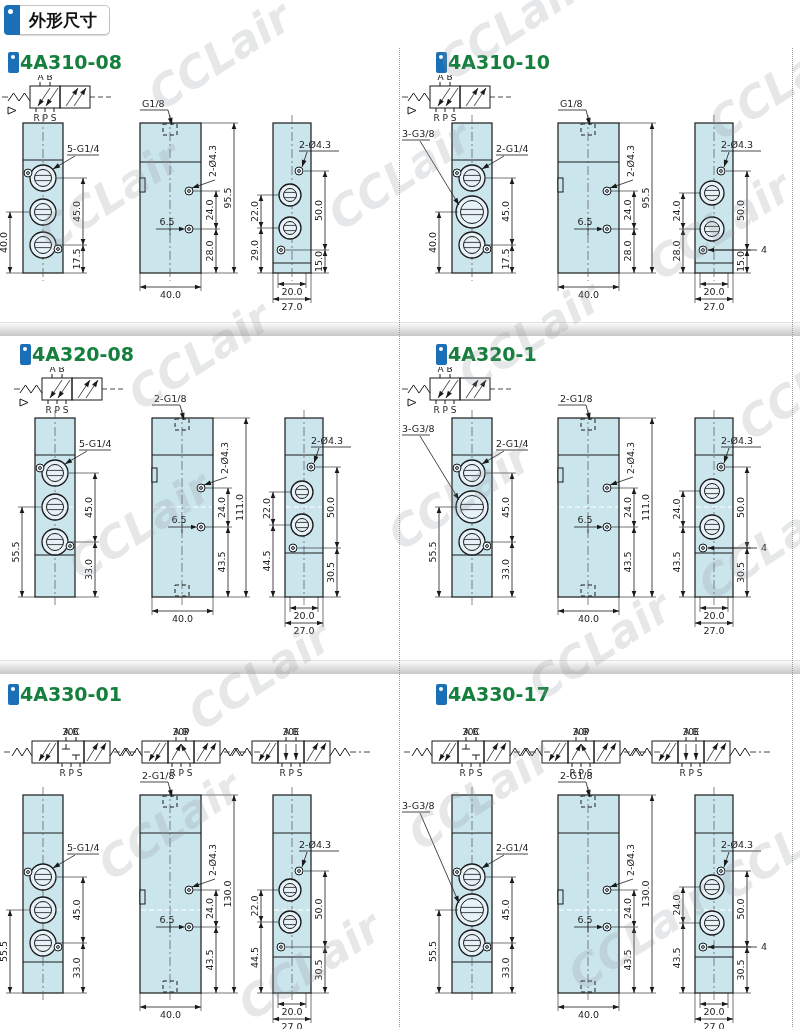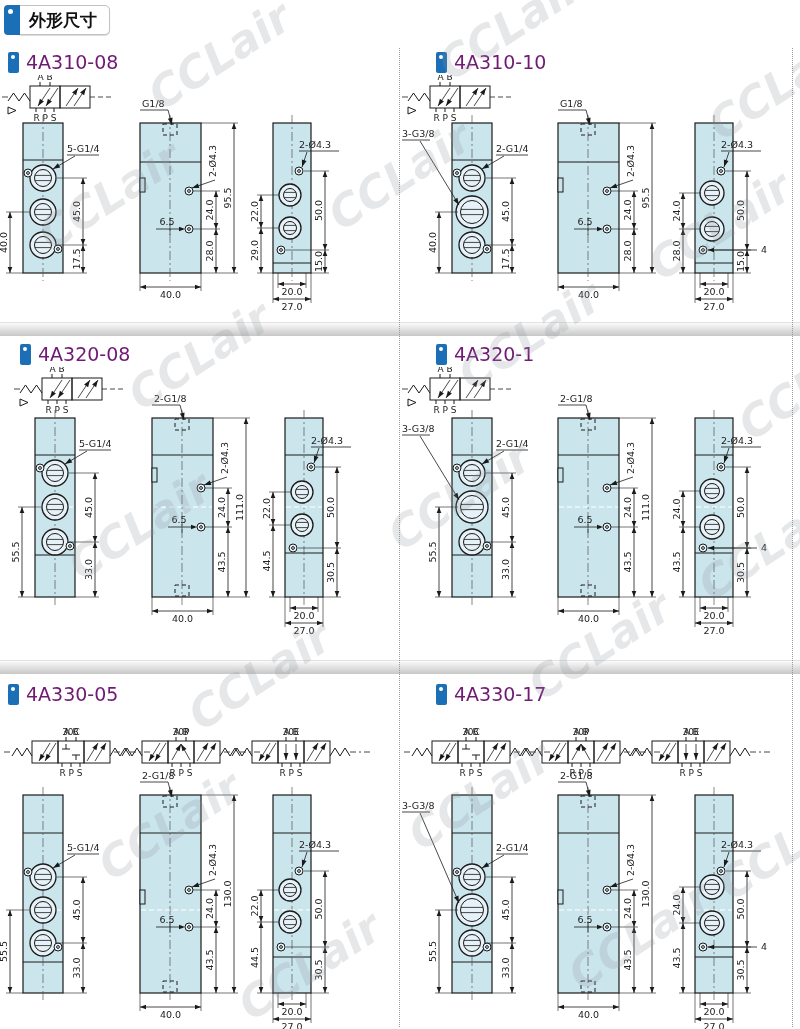--- a/index.html
+++ b/index.html
@@ -9,21 +9,21 @@
   .hdr-tab{width:16px;height:30px;background:#1b6fb6;border-radius:4px 0 0 4px;position:relative;}
   .hdr-tab .dot{position:absolute;top:4px;left:4px;width:5px;height:5px;border-radius:50%;background:#fff;}
   .hdr-box{background:#fff;border:1px solid #c2c2c2;border-radius:5px;margin-left:-4px;
            padding:3px 12px 2px 12px;font-weight:bold;font-size:17px;color:#111;
            box-shadow:0 1px 1px rgba(0,0,0,.15);}
   .section{position:absolute;width:400px;z-index:2;}
   .sec-title{display:flex;align-items:center;position:absolute;top:6px;left:8px;}
   .col-r .sec-title{left:20px;padding-left:16px;}
   .sec-tab{width:11px;height:21px;background:#1b6fb6;border-radius:2px;position:relative;flex:0 0 auto;}
   .sec-tab .dot{position:absolute;top:3px;left:3px;width:4px;height:4px;border-radius:50%;background:#fff;}
-  .sec-title-text{margin-left:7px;font-size:19px;font-weight:normal;color:#701a75;}
+  .sec-title-text{margin-left:1px;font-size:19px;font-weight:bold;color:#15803d;}
   .drawing{position:absolute;left:0;top:30px;width:400px;display:block;}
   .sep-bar{position:absolute;left:0;width:800px;height:13px;z-index:1;
            background:linear-gradient(#fbfbfb,#c7c7c7);border-top:1px solid #e2e2e2;}
   .vdiv{position:absolute;width:0;border-left:1px dotted #999;z-index:1;}
   #wm-layer{position:absolute;left:0;top:0;width:800px;height:1029px;z-index:6;pointer-events:none;overflow:hidden;}
   .wm{position:absolute;font-size:44px;font-weight:bold;font-style:italic;color:#8d949a;
       opacity:.22;transform:rotate(-33deg);white-space:nowrap;}
 </style>
 </head>
 <body>
@@ -828,21 +828,21 @@
         <polygon points="333,256 327,253.7 327,258.3" fill="#1a1a1a"></polygon>
         <text x="314" y="267" font-size="9.5" fill="#222" text-anchor="middle">27.0</text>
       </g>
     </svg>
 </div>
 <div class="section" id="sec4" style="left:0;top:677px;height:352px">
   <div class="sec-title">
     <span class="sec-tab">
         <span class="dot"></span>
       </span>
-    <span class="sec-title-text">4A330-05</span>
+    <span class="sec-title-text">4A330-01</span>
   </div>
   <svg class="drawing" id="svg4" viewBox="0 0 400 326" width="400" height="326">
       <g>
         <text x="71" y="28" font-size="9" fill="#222" text-anchor="middle">30C</text>
         <rect x="32" y="34" width="26" height="22" fill="none" stroke="#1a1a1a"></rect>
         <rect x="58" y="34" width="26" height="22" fill="none" stroke="#1a1a1a"></rect>
         <rect x="84" y="34" width="26" height="22" fill="none" stroke="#1a1a1a"></rect>
         <line x1="50" y1="36" x2="39" y2="54" stroke="#1a1a1a" stroke-width="0.8"></line>
         <g transform="rotate(121.42956561483854 39 54)">
           <polygon points="39,54 32,51.6 32,56.4" fill="#1a1a1a"></polygon>

